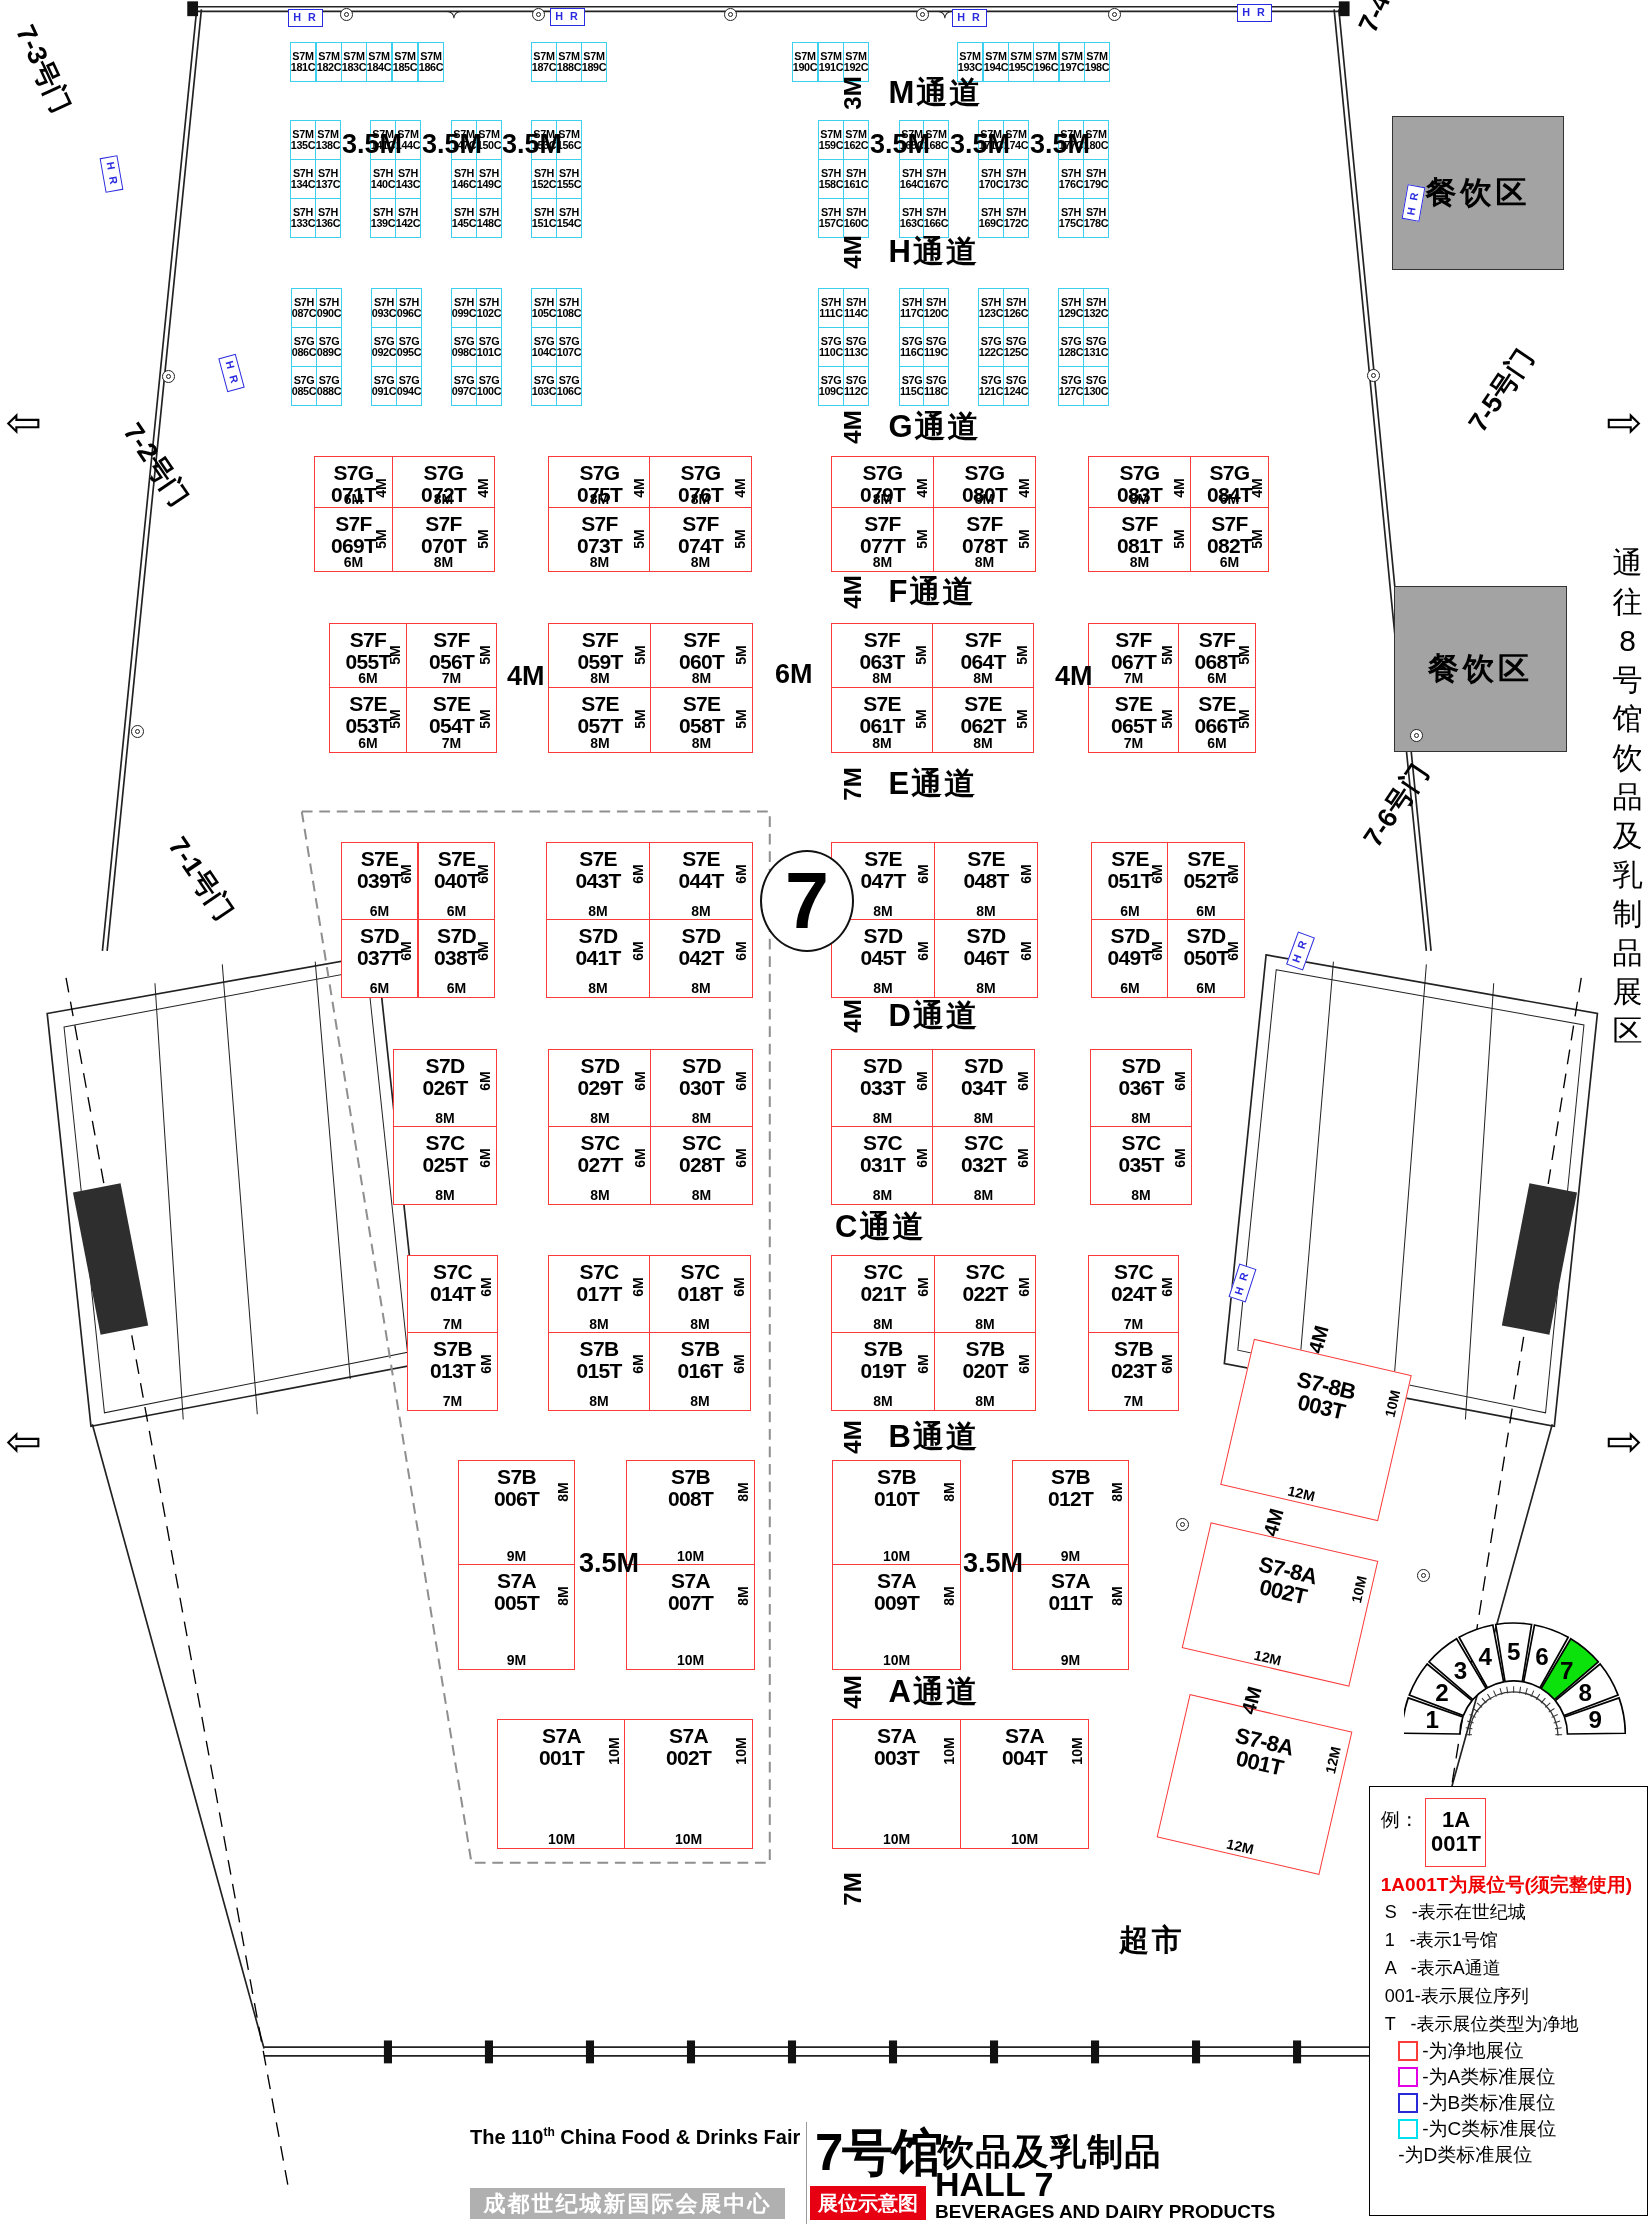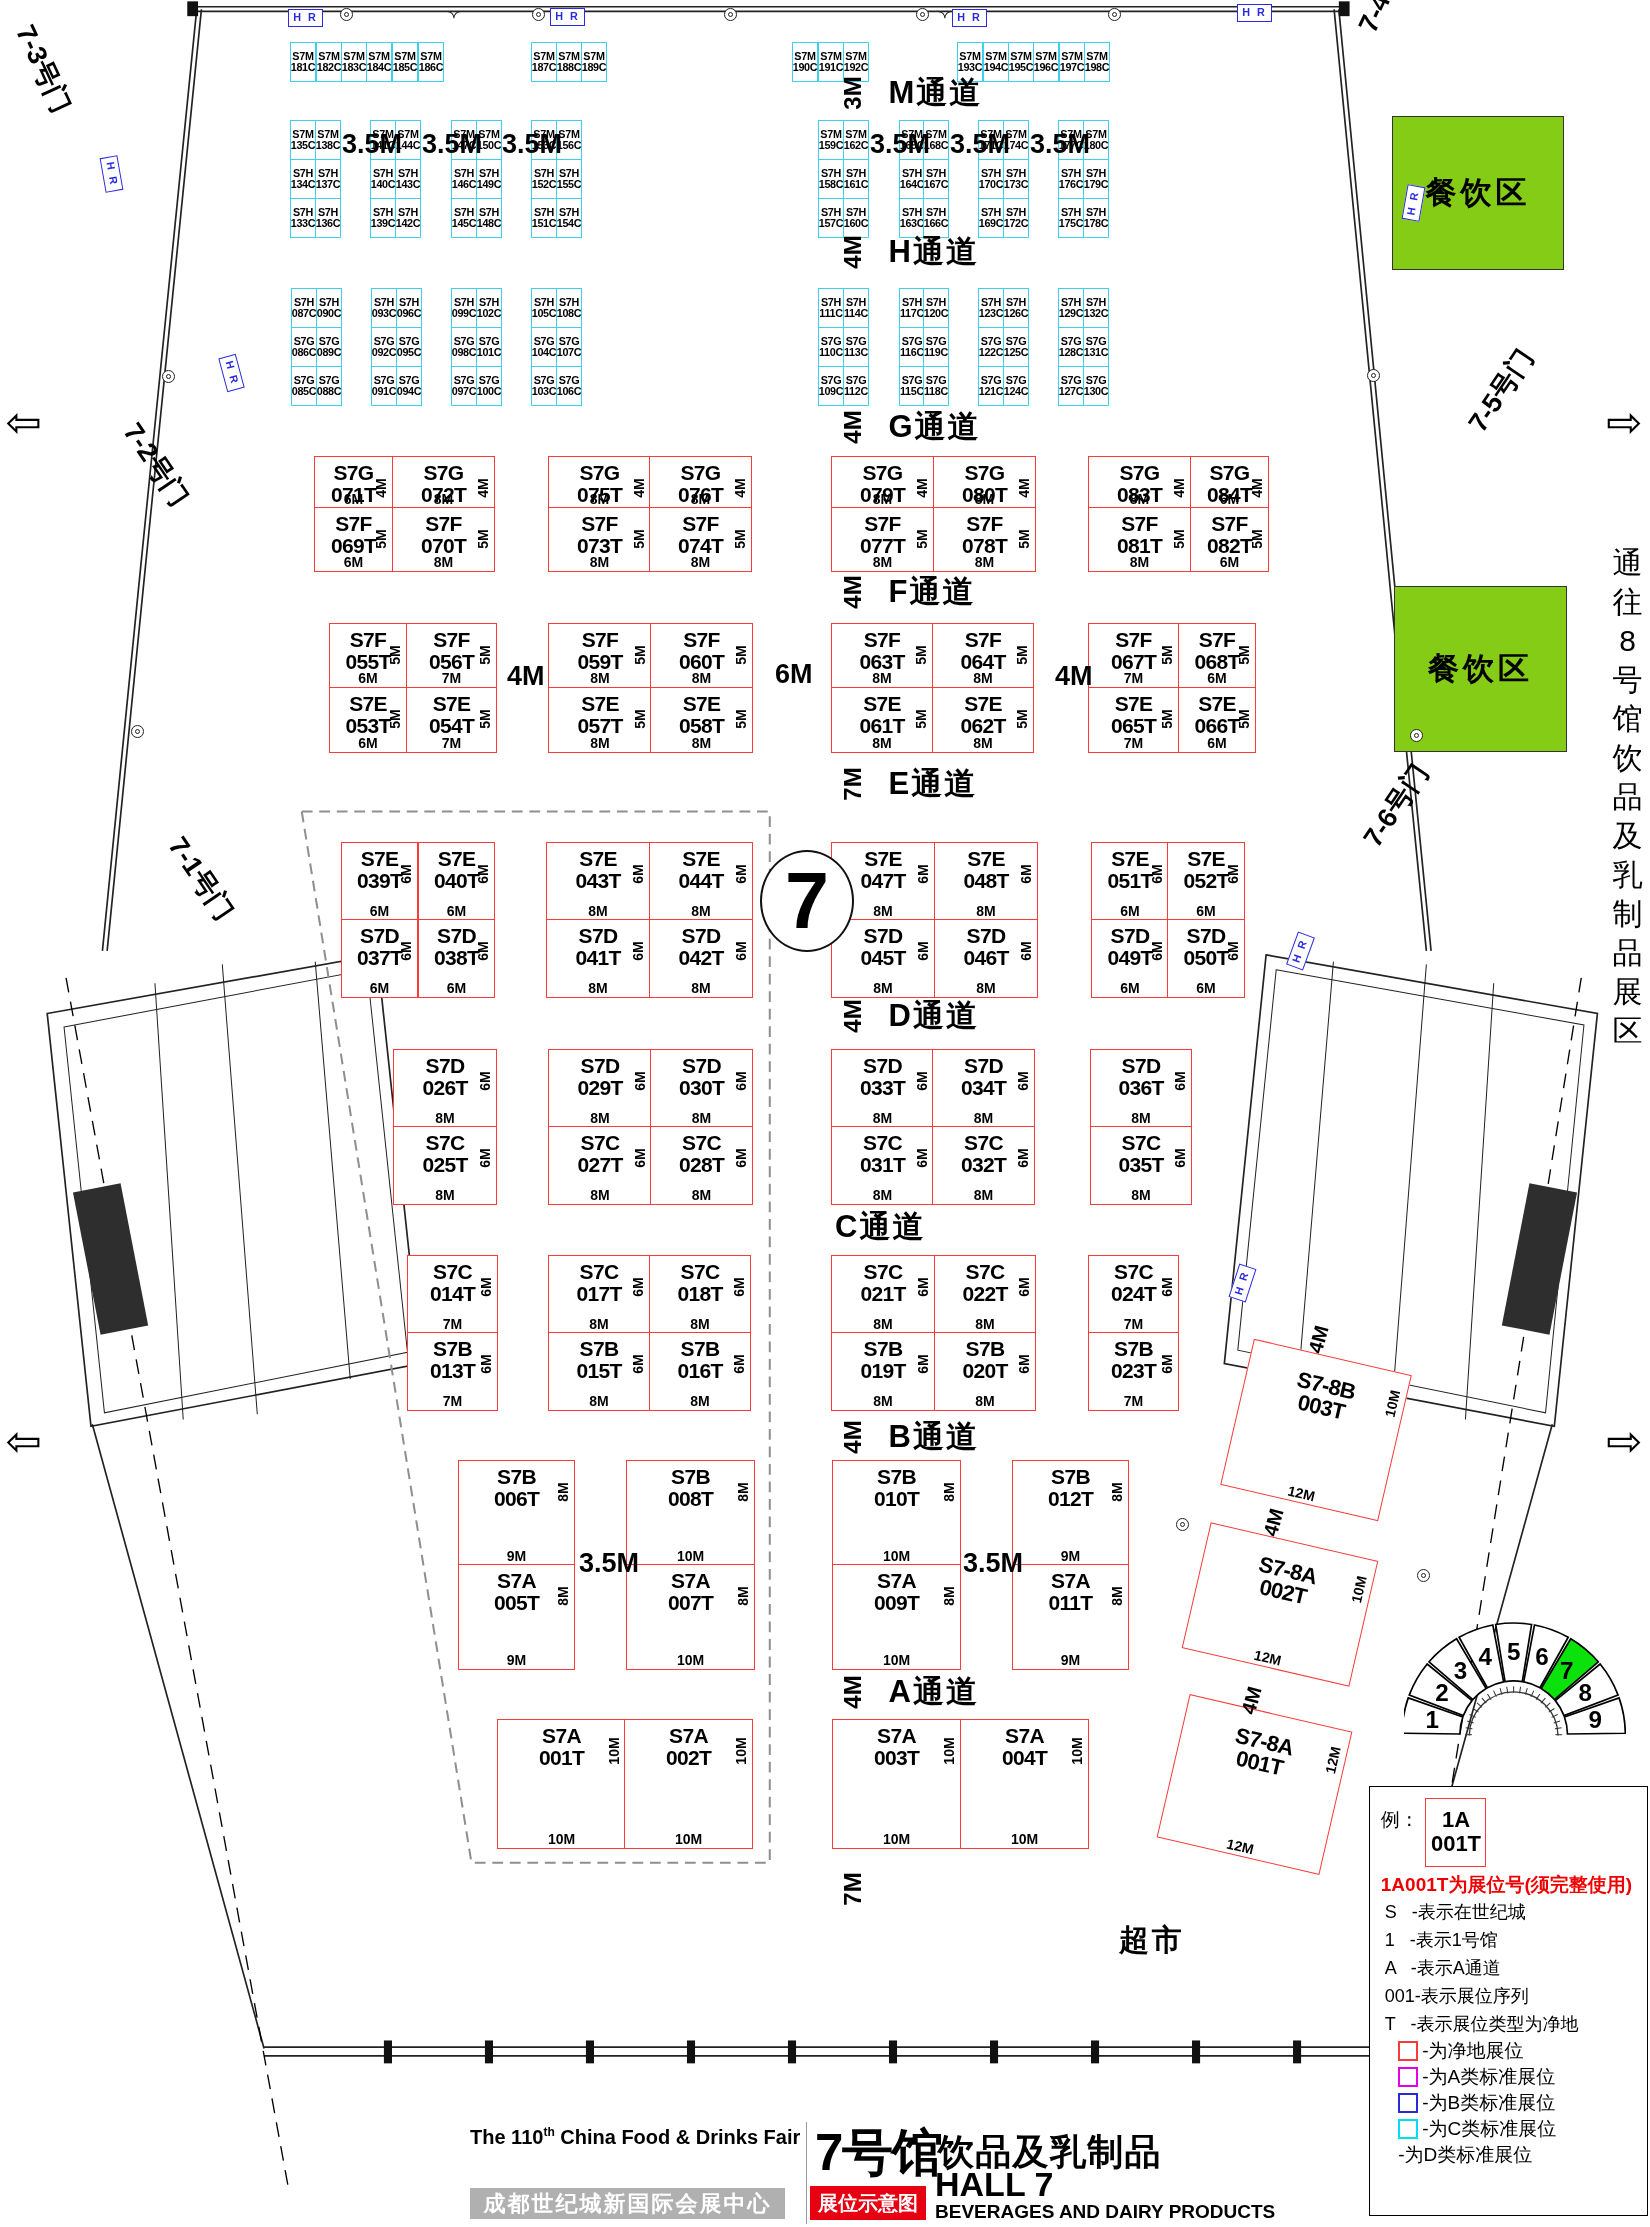--- a/index.html
+++ b/index.html
@@ -20,21 +20,21 @@
   .aisle{position:absolute;left:835px;z-index:3;display:flex;align-items:center;gap:17.5px;height:35px;}
   .aw{display:inline-block;transform:rotate(-90deg);font-size:24px;font-weight:bold;width:36px;text-align:center;}
   .an{font-size:31px;font-weight:bold;letter-spacing:2px;white-space:nowrap;}
   .gapl{position:absolute;z-index:3;font-size:27px;font-weight:bold;white-space:nowrap;}
   .rdim{position:absolute;z-index:3;font-size:20px;font-weight:bold;white-space:nowrap;}
   .door{position:absolute;z-index:3;font-size:27px;font-weight:bold;white-space:nowrap;transform-origin:left top;}
   .hr{position:absolute;z-index:3;box-sizing:border-box;width:35px;height:18px;border:1.3px solid var(--hr_blue);
       color:var(--hr_blue);font-size:10.8px;font-weight:bold;text-align:center;line-height:15.5px;letter-spacing:2px;background:#fff;}
   .colm{position:absolute;z-index:3;width:10.8px;height:10.8px;border:1.3px solid #222;border-radius:50%;background:#fff;}
   .colm:after{content:"";position:absolute;left:2.7px;top:2.7px;width:5.4px;height:5.4px;border:1.3px solid #222;border-radius:50%;box-sizing:border-box;}
-  .dining{position:absolute;z-index:2;border:1.3px solid #333;background:#84cc16;display:flex;align-items:center;justify-content:center;
+  .dining{position:absolute;z-index:2;border:1.3px solid #333;background:#a3a3a3;display:flex;align-items:center;justify-content:center;
           font-size:31px;font-weight:bold;letter-spacing:4px;}
   .vtext{position:absolute;z-index:3;width:35px;font-size:30px;line-height:39px;font-weight:500;text-align:center;word-break:break-all;}
   .varrow{position:absolute;z-index:3;font-size:43px;line-height:43px;}
   .circ7{position:absolute;z-index:3;left:760px;top:850px;width:90px;height:98px;border:2px solid #111;border-radius:50%;
          background:#fff;display:flex;align-items:center;justify-content:center;font-size:79px;font-weight:bold;}
   .market{position:absolute;z-index:3;left:1119px;top:1920px;font-size:30px;font-weight:bold;letter-spacing:2.7px;}
   
   .tblock{position:absolute;z-index:4;}
   .t-en{left:470px;top:2125px;font-size:20px;font-weight:bold;white-space:nowrap;}
   .t-en sup{font-size:12px;}

